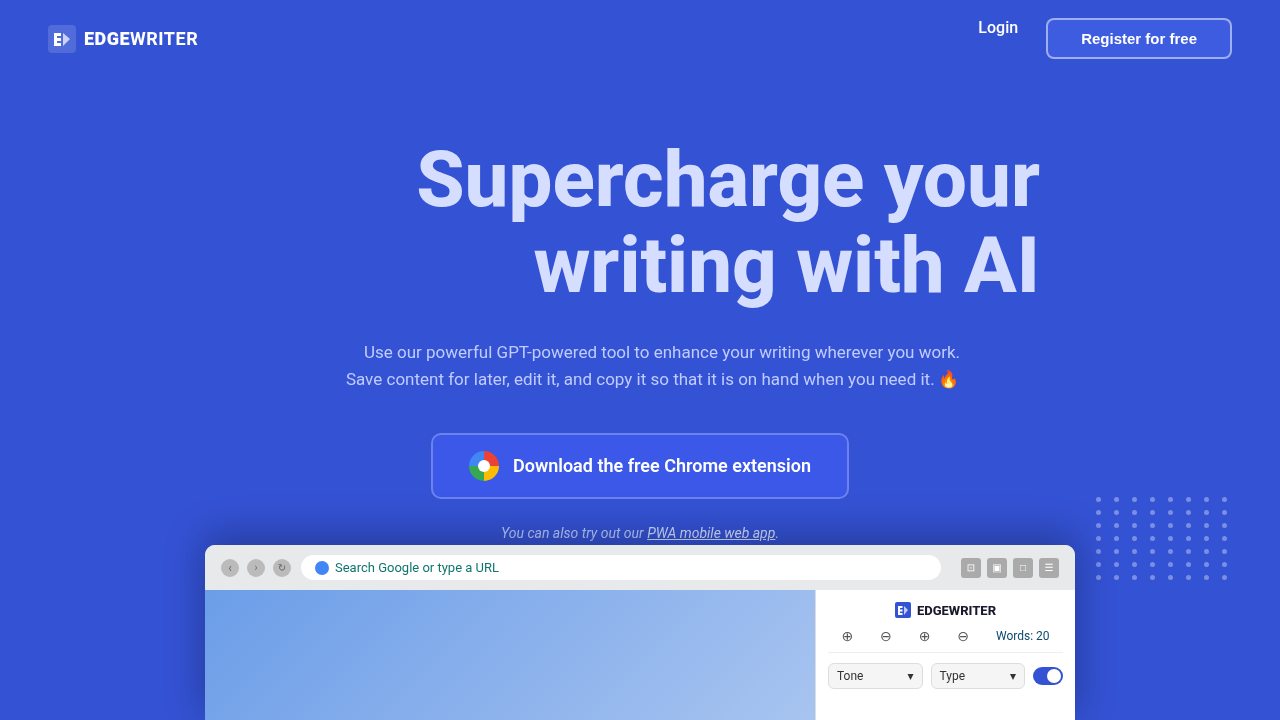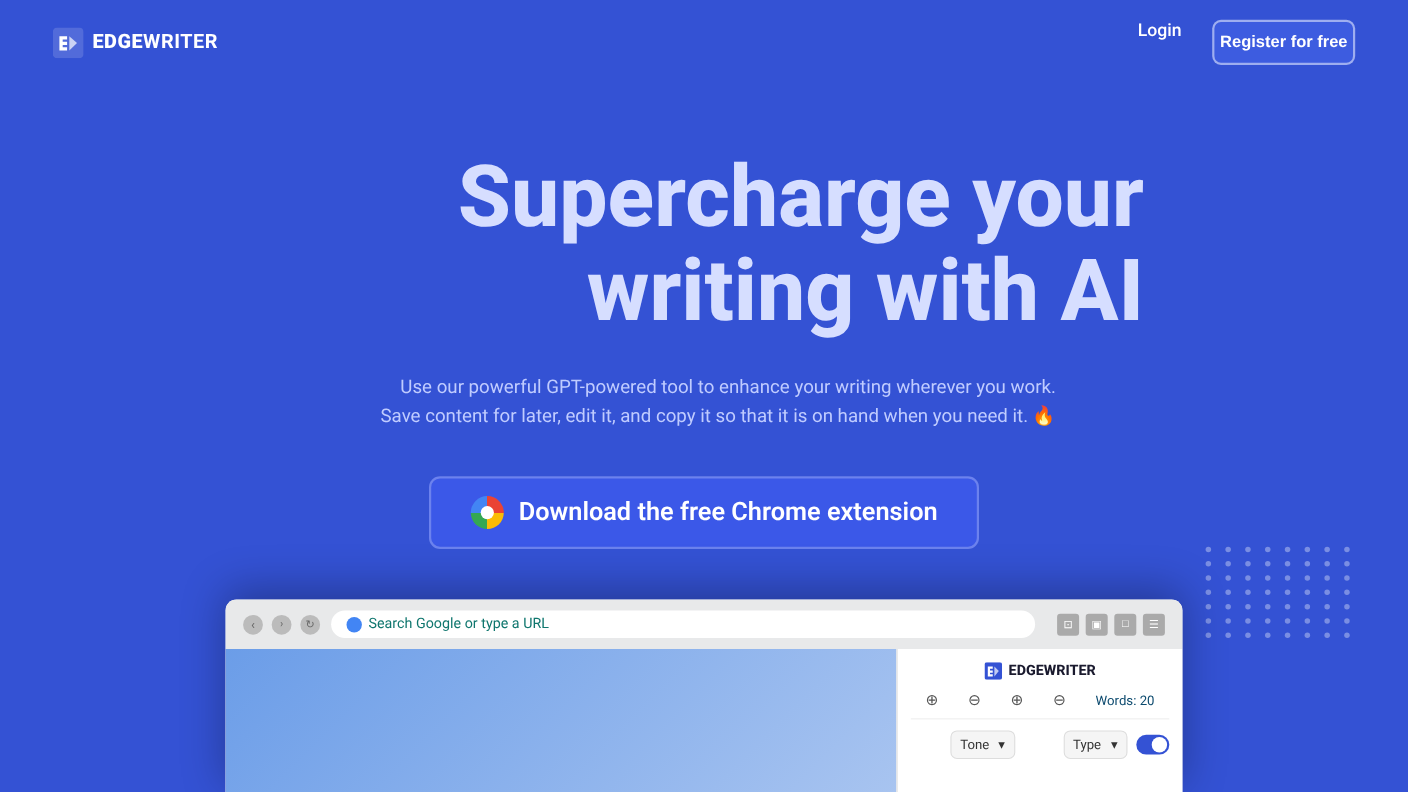--- a/index.html
+++ b/index.html
@@ -60,21 +60,21 @@
       font-size: 16px;
       font-weight: 500;
       cursor: pointer;
     }
 
     .register-btn {
       background: #3d5ce0;
       color: #fff;
       border: 2px solid rgba(255,255,255,0.5);
       border-radius: 8px;
-      padding: 10px 5px;
+      padding: 10px 33px;
       font-size: 15px;
       font-weight: 600;
       cursor: pointer;
     }
 
     
     .hero {
       display: flex;
       flex-direction: column;
       align-items: center;
@@ -101,21 +101,21 @@
     }
 
     .chrome-btn {
       display: flex;
       align-items: center;
       gap: 14px;
       background: #3b58e8;
       border: 2px solid rgba(255,255,255,0.25);
       border-radius: 10px;
       padding: 16px 36px;
-      font-size: 23px;
+      font-size: 18px;
       font-weight: 600;
       color: #fff;
       cursor: pointer;
       margin-bottom: 26px;
       text-decoration: none;
     }
 
     .chrome-icon {
       width: 30px;
       height: 30px;
@@ -307,21 +307,20 @@
       flex: 1;
       background: #f5f5f5;
       border: 1px solid #ddd;
       border-radius: 6px;
       padding: 5px 8px;
       font-size: 12px;
       color: #333;
       display: flex;
       align-items: center;
       justify-content: space-between;
-      margin-left: 36px;
     }
 
     .panel-toggle {
       width: 30px;
       height: 18px;
       background: #3452d4;
       border-radius: 9px;
       position: relative;
       flex-shrink: 0;
     }
@@ -357,20 +356,23 @@
   </div>
 </nav>
 
 <div class="hero">
   <h1 class="hero-title">Supercharge your writing with AI</h1>
   <p class="hero-subtitle">Use our powerful GPT-powered tool to enhance your writing wherever you work. Save content for later, edit it, and copy it so that it is on hand when you need it. 🔥</p>
   <a class="chrome-btn" href="#">
     <div class="chrome-icon"></div>
     <span>Download the free Chrome extension</span>
   </a>
+  <p class="pwa-text">
+    <span>You can also try out our </span><a class="pwa-link" href="#">PWA mobile web app</a><span>.</span>
+  </p>
 </div>
 
 <div class="dots-decoration">
   <div class="dot"></div>
     <div class="dot"></div>
     <div class="dot"></div>
     <div class="dot"></div>
     <div class="dot"></div>
     <div class="dot"></div>
     <div class="dot"></div>

